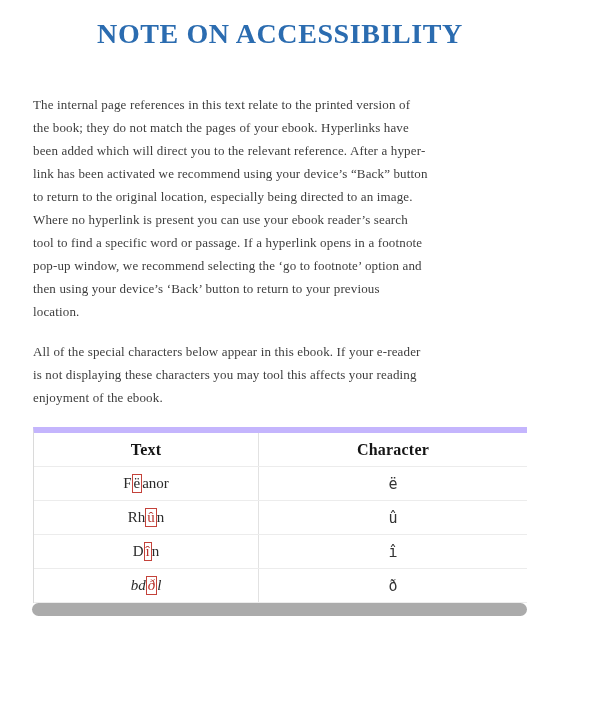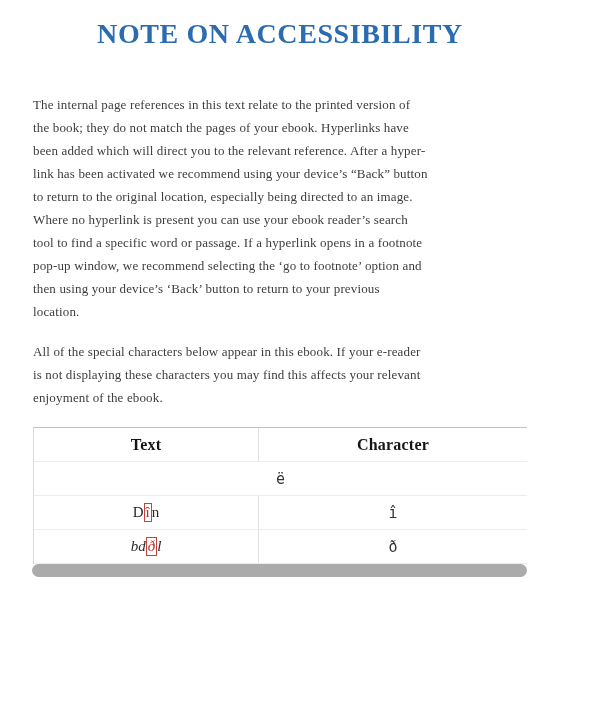--- a/index.html
+++ b/index.html
@@ -22,21 +22,21 @@
     font-size:13px;
     line-height:23px;
     letter-spacing:0.15px;
     color:#3d3d3d;
   }
   .para-1 { margin-top:47px; }
   .para-2 { margin-top:17px; }
 
   .char-table {
     margin-top:18px;
-    border-top:1px solid #c4b5fd;
+    border-top:6px solid #c4b5fd;
     border-left:1px solid #dadada;
   }
   .trow {
     display:flex;
     height:34px;
     border-bottom:1px solid #ececec;
   }
   .cell {
     display:flex;
     align-items:center;
@@ -77,34 +77,43 @@
 been added which will direct you to the relevant reference. After a hyper-
 link has been activated we recommend using your device’s “Back” button
 to return to the original location, especially being directed to an image.
 Where no hyperlink is present you can use your ebook reader’s search
 tool to find a specific word or passage. If a hyperlink opens in a footnote
 pop-up window, we recommend selecting the ‘go to footnote’ option and
 then using your device’s ‘Back’ button to return to your previous
 location.</p>
 
   <p class="body-para para-2">All of the special characters below appear in this ebook. If your e-reader
-is not displaying these characters you may find this affects your relevant
+is not displaying these characters you may tool this affects your reading
 enjoyment of the ebook.</p>
 
   <div class="char-table">
 
     <div class="trow">
       <div class="cell c1 th">Text</div>
       <div class="cell c2 th">Character</div>
     </div>
 
     <div class="trow">
+      <div class="cell c1">
+          <span><span>F</span><span class="special-box" style="color: rgb(31, 31, 31);">ë</span><span>anor</span></span>
+        </div>
       <div class="cell c2 char-cell">ë</div>
     </div>
 
+    <div class="trow">
+      <div class="cell c1">
+          <span><span>Rh</span><span class="special-box" style="color: rgb(184, 52, 46);">û</span><span>n</span></span>
+        </div>
+      <div class="cell c2 char-cell">û</div>
+    </div>
 
 
     <div class="trow">
       <div class="cell c1">
           <span><span>D</span><span class="special-box" style="color: rgb(184, 52, 46);">î</span><span>n</span></span>
         </div>
       <div class="cell c2 char-cell">î</div>
     </div>
 
     <div class="trow">

